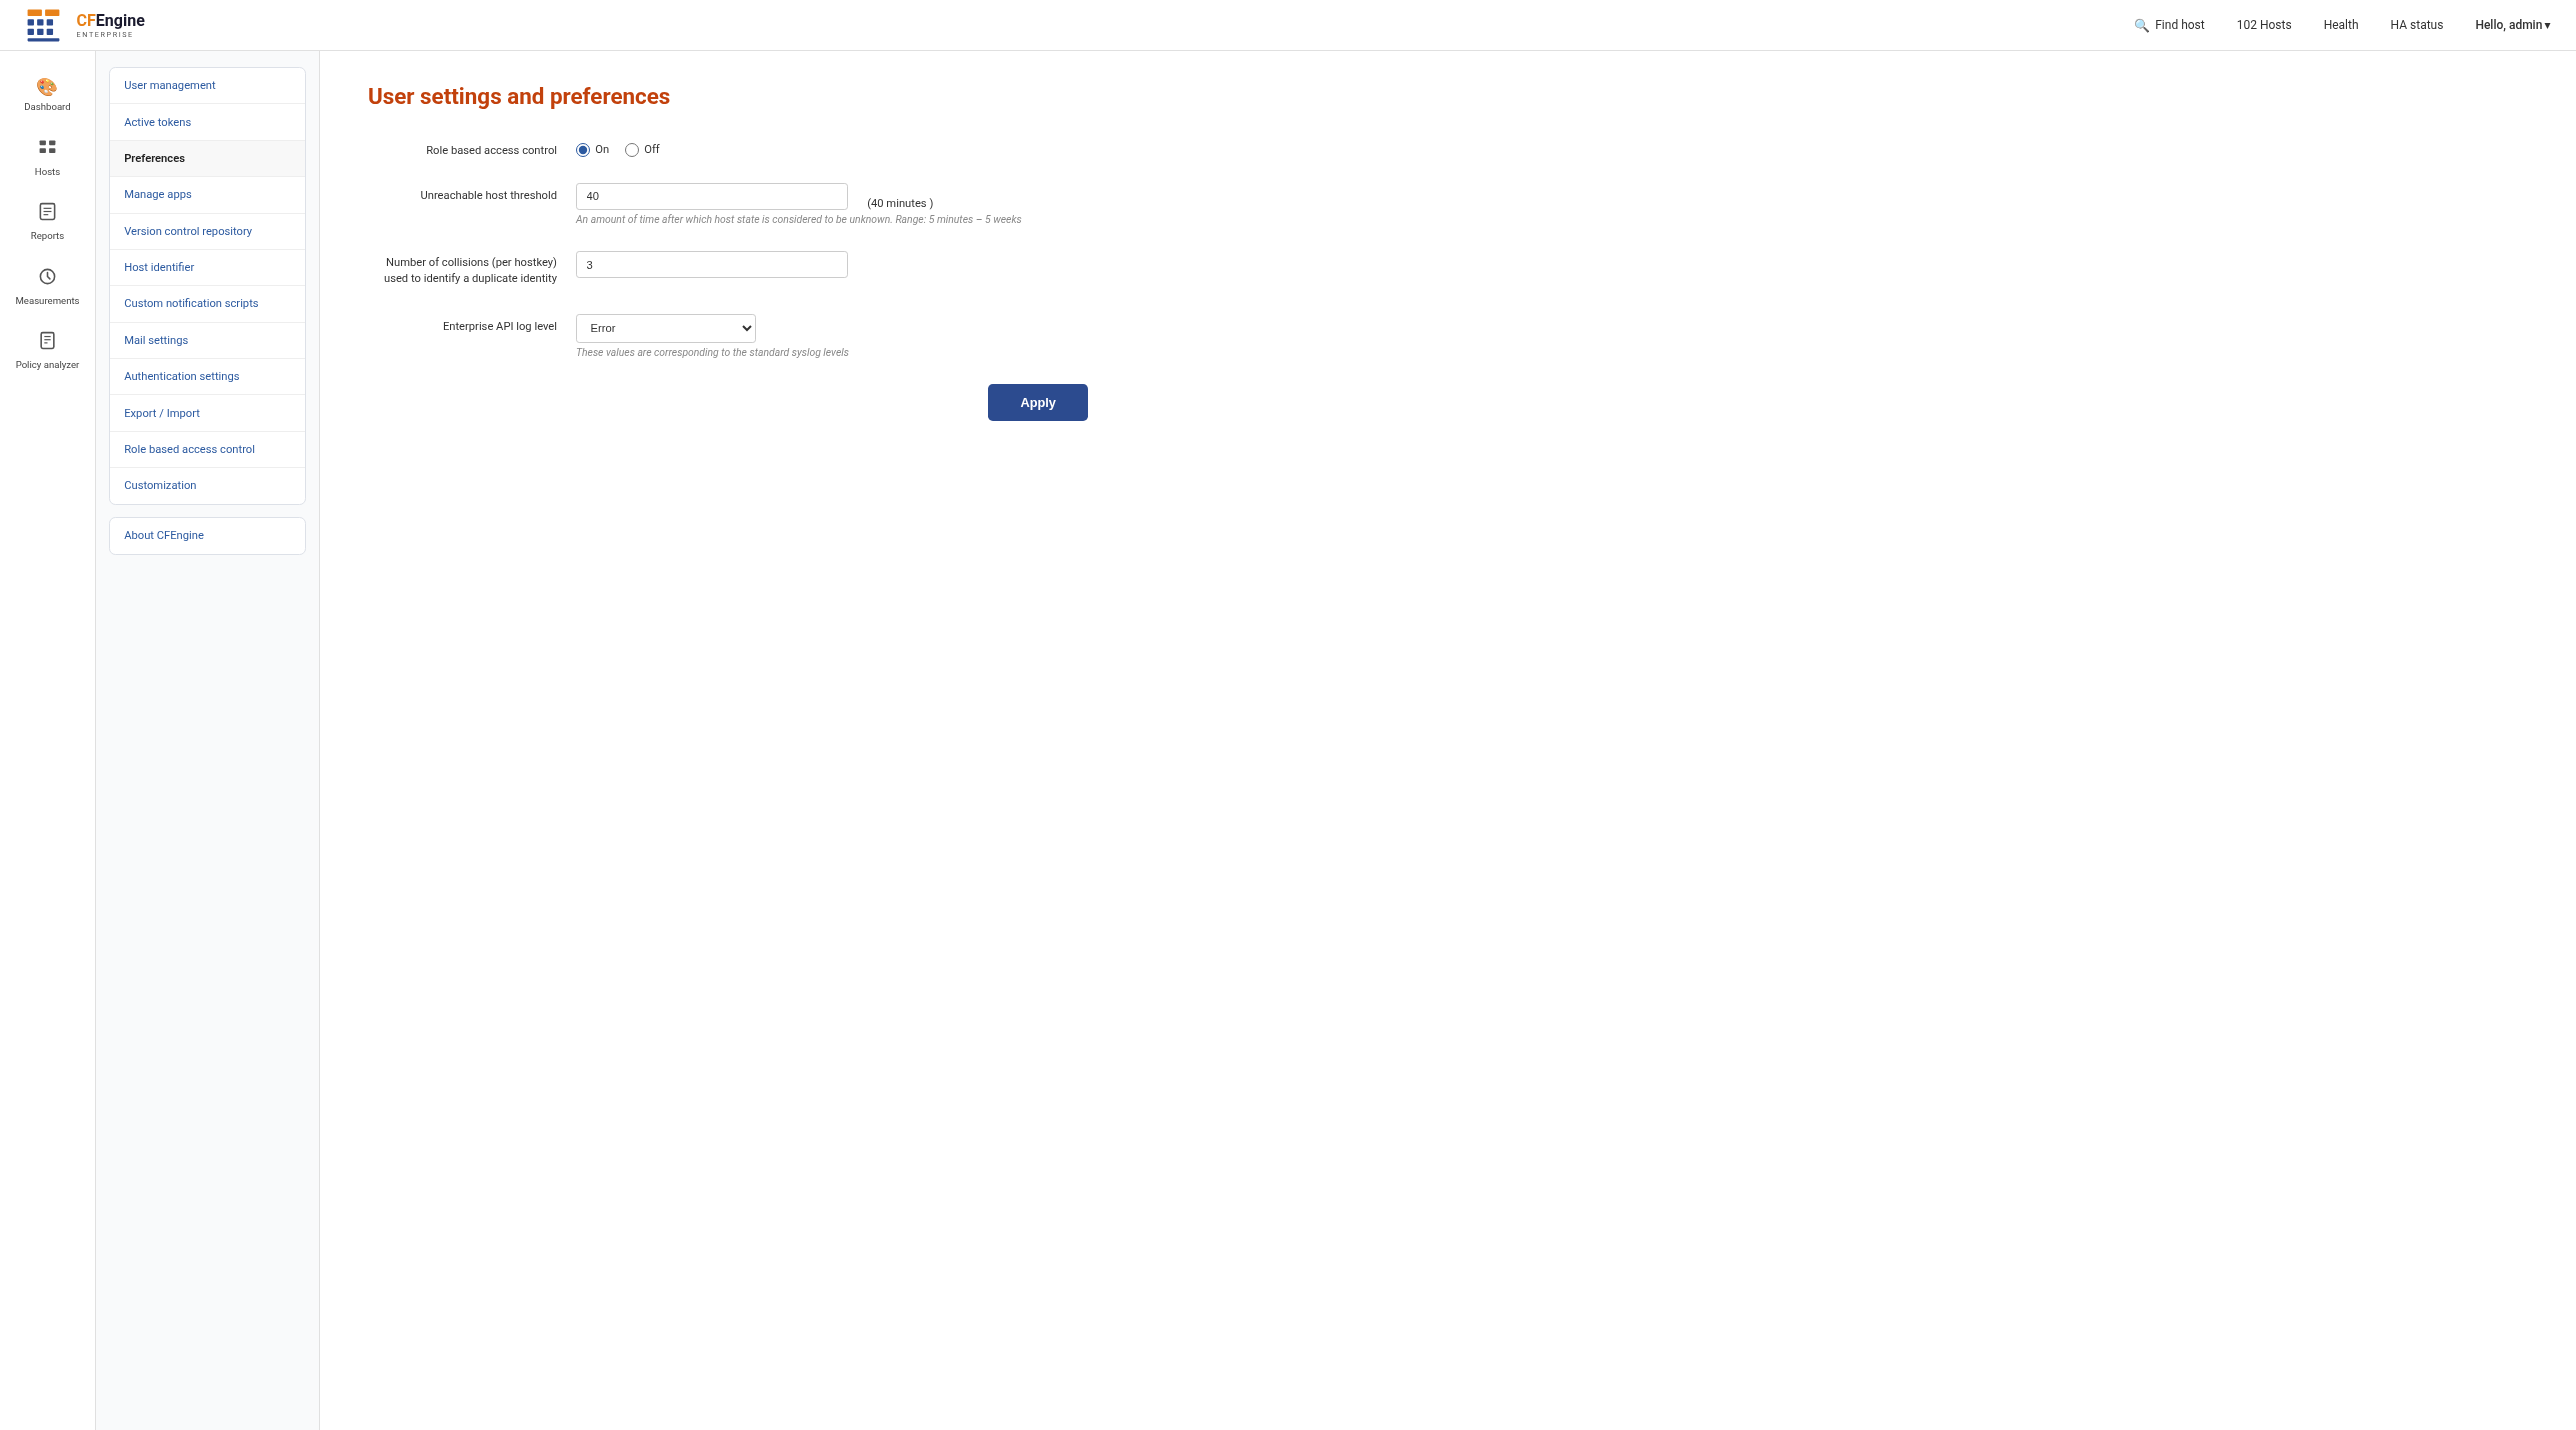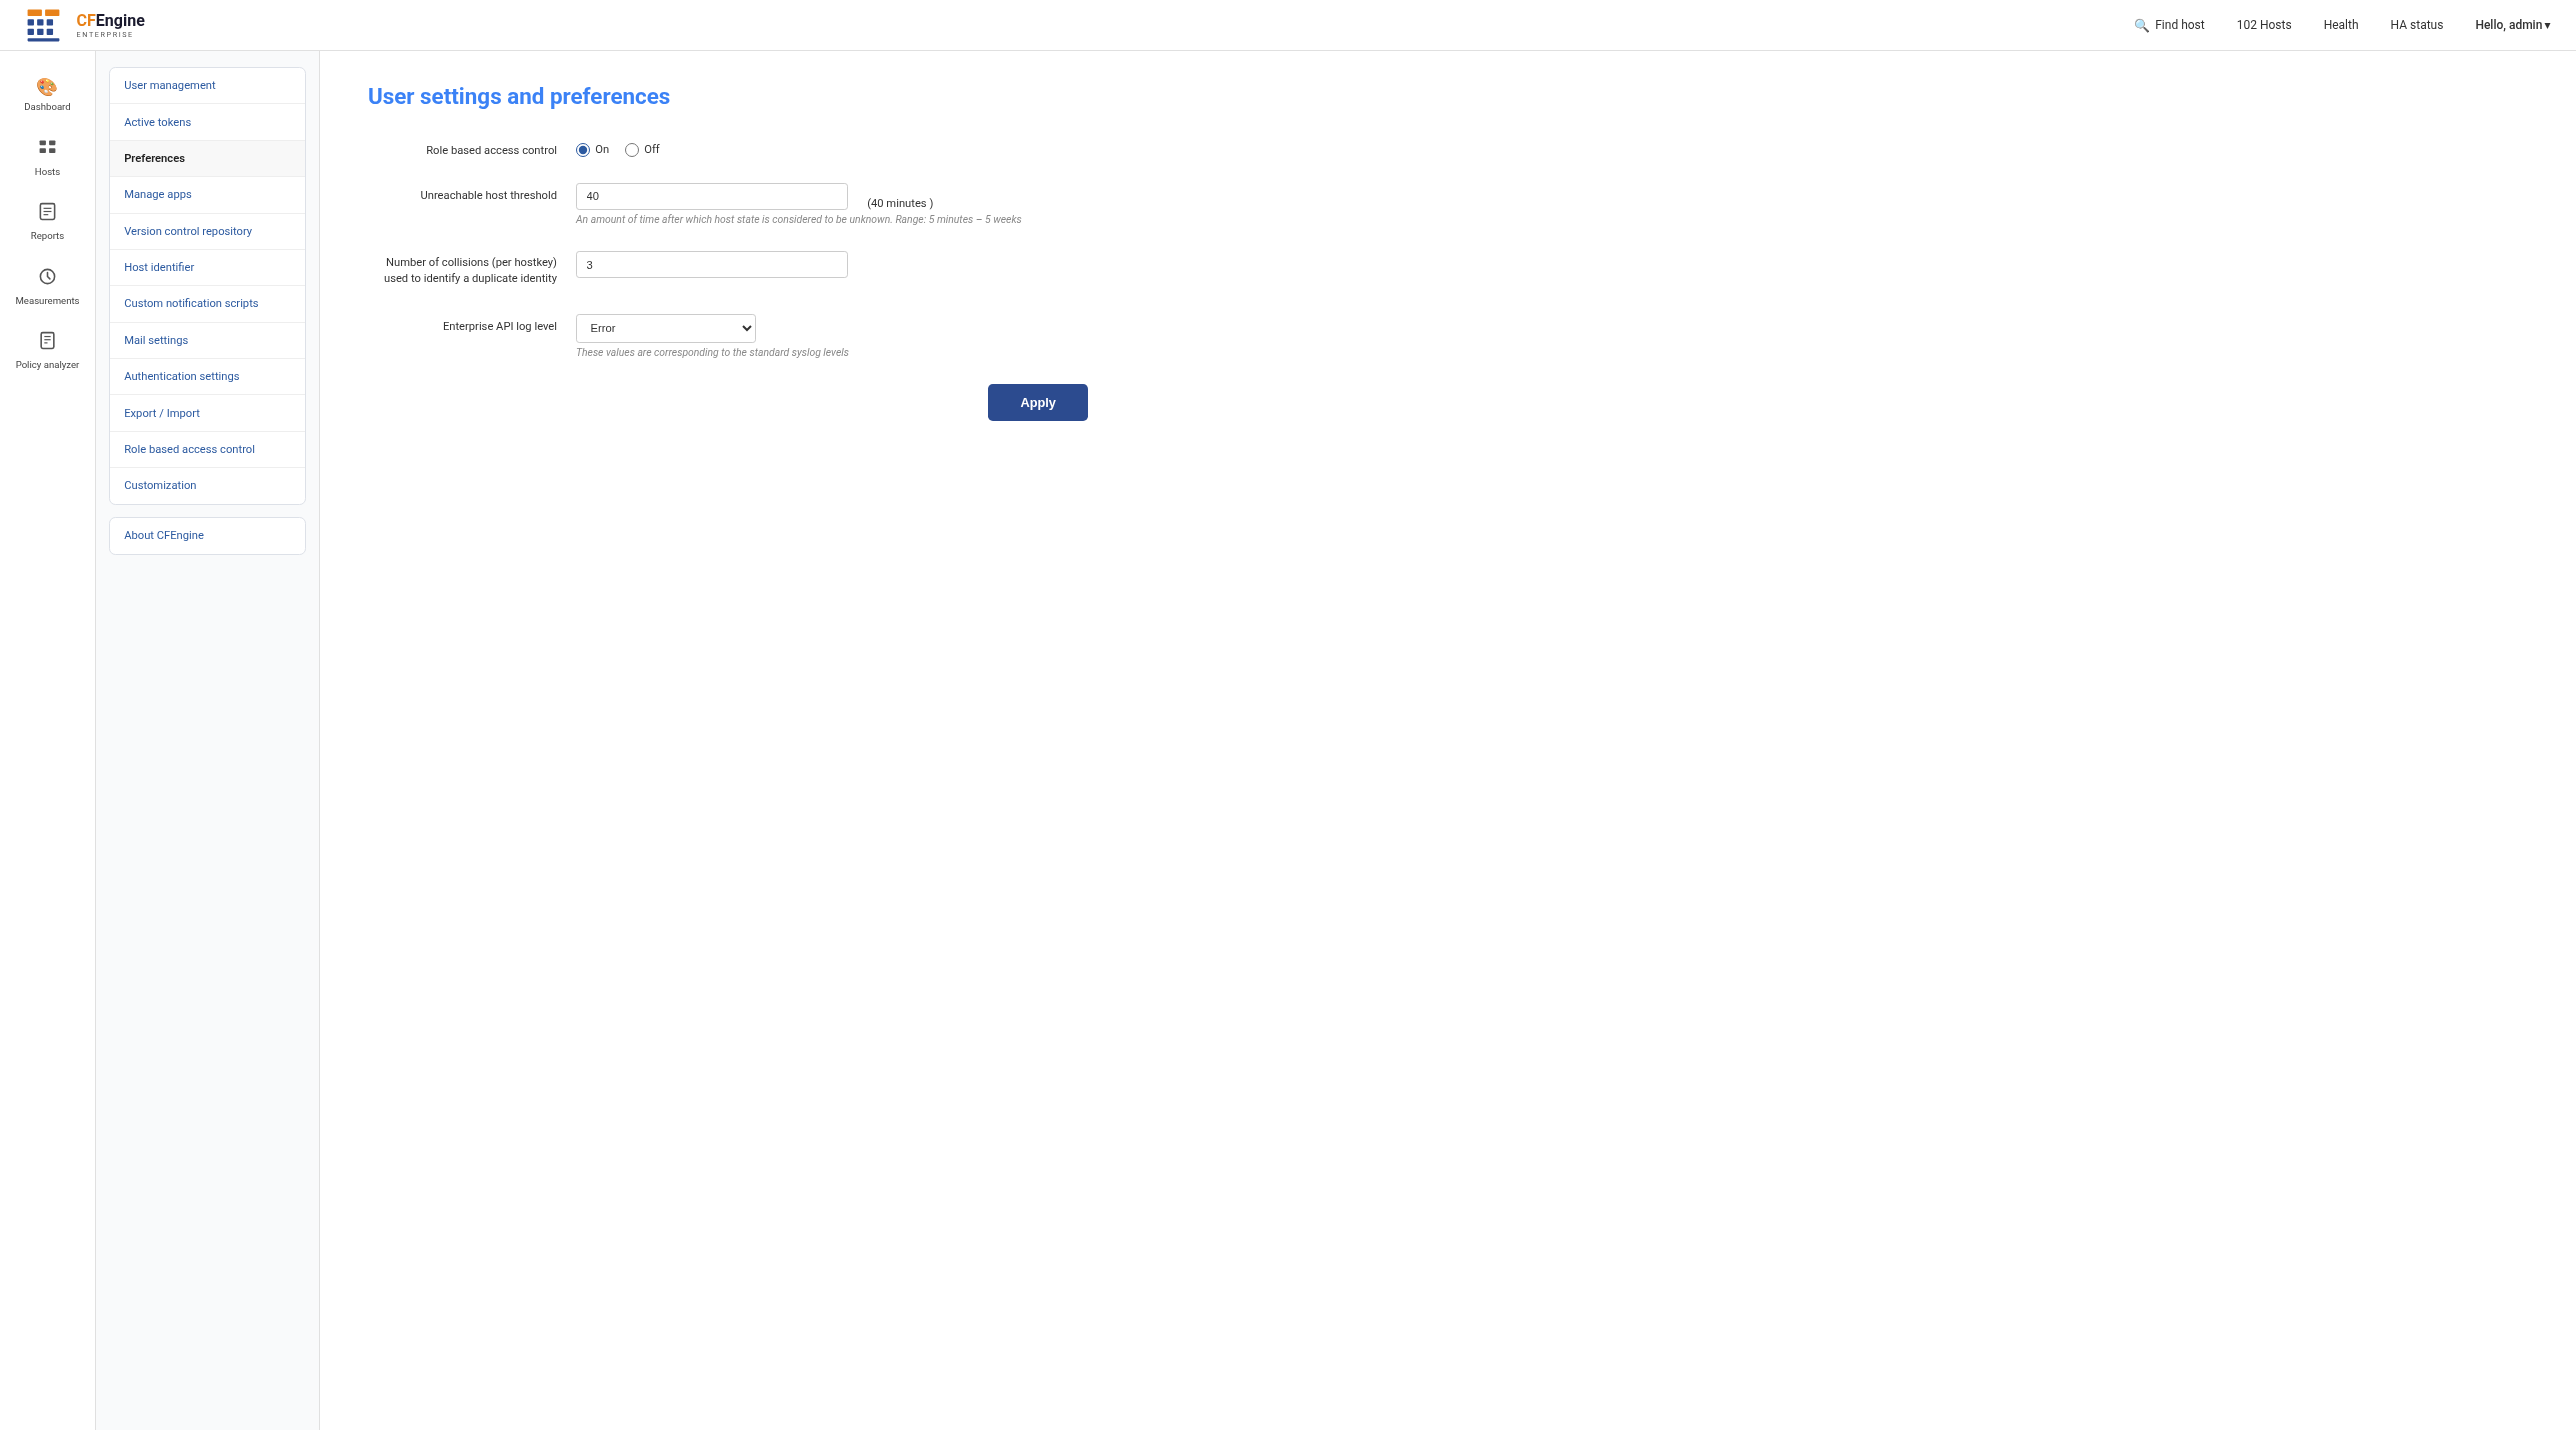--- a/index.html
+++ b/index.html
@@ -95,21 +95,21 @@
     
     .content-area {
       flex: 1;
       padding: 32px 48px;
       overflow-y: auto;
       background: #fff;
     }
     .page-title {
       font-size: 22.4px;
       font-weight: 700;
-      color: #3b82f6;
+      color: #c2410c;
       margin-bottom: 29px;
     }
 
     
     .settings-form { max-width: 720px; }
     .form-row {
       display: flex;
       align-items: flex-start;
       margin-bottom: 25.6px;
     }

